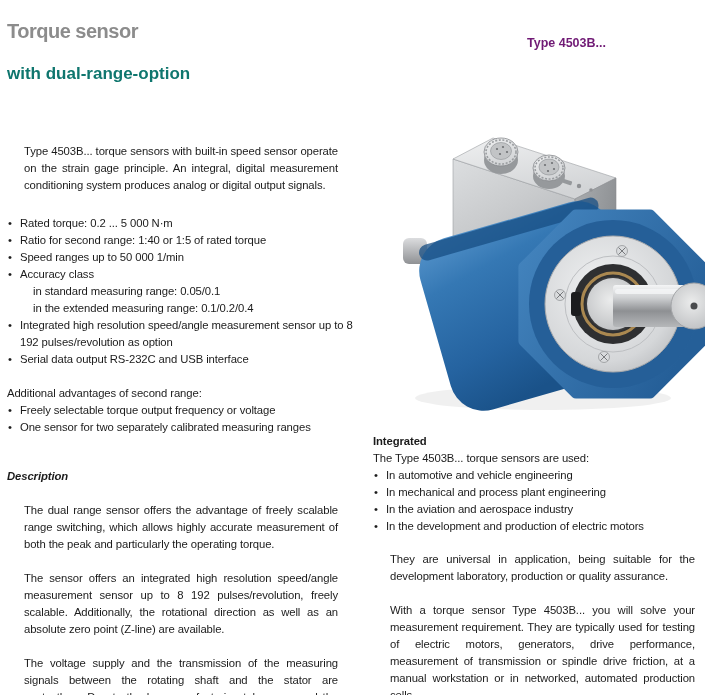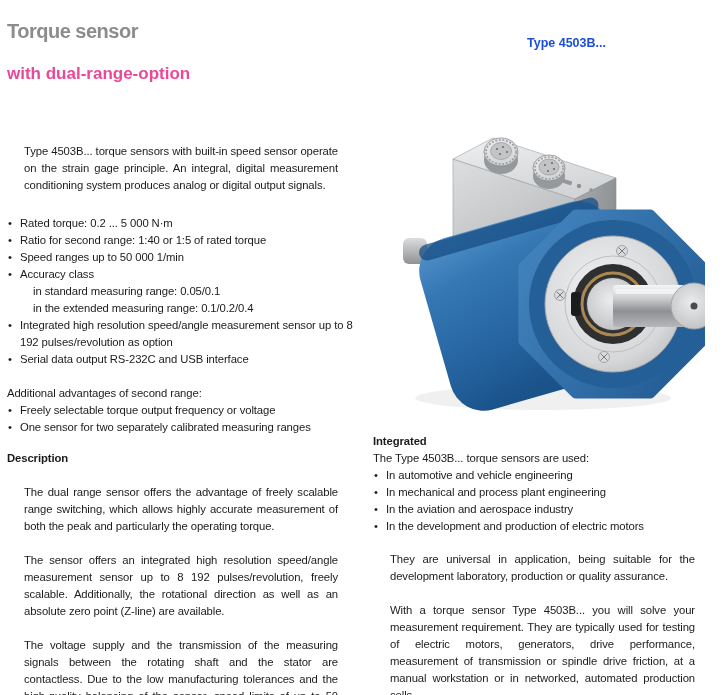--- a/index.html
+++ b/index.html
@@ -8,45 +8,45 @@
     font-family:"Liberation Sans", sans-serif; color:#1b1b1b;
   }
   .page { position:absolute; inset:0; background:#ffffff; }
 
   .title {
     position:absolute; left:7px; top:20px;
     font-size:20px; font-weight:bold; color:#8c8c8c; letter-spacing:-0.5px;
   }
   .type-label {
     position:absolute; left:527px; top:36px;
-    font-size:12.5px; font-weight:bold; color:#1d4ed8;
+    font-size:12.5px; font-weight:bold; color:#701a75;
   }
   .subtitle {
     position:absolute; left:7px; top:64px;
-    font-size:17px; font-weight:bold; color:#ec4899;
+    font-size:17px; font-weight:bold; color:#0f766e;
   }
 
   .col {
     position:absolute; font-size:11.3px; line-height:17px;
     letter-spacing:-0.1px; color:#1b1b1b;
   }
   .col-left  { left:7px;   top:126px; width:348px; }
   .col-right { left:373px; top:122px; width:339px; }
 
   p { margin:17px; text-align:justify; }
   .heading { font-weight:bold; }
 
   ul { list-style:none; margin:0; padding:0; }
   li { position:relative; padding-left:13px; }
   li::before { content:"\2022"; position:absolute; left:1px; top:0; }
   .subline { padding-left:13px; }
 
   .features   { margin-top:21px; }
   .additional-heading { margin-top:17px; }
-  .desc-heading { margin-top:14px; }
+  .desc-heading { margin-top:32px;font-style:italic; }
   .para-space  { margin-top:16px; }
   .para-space2 { margin-top:17px; }
 
   figure.photo { margin:2px 0 0 30px; width:302px; height:295px; }
   .app-heading { margin-top:14px; }
 </style>
 </head>
 <body>
 
 <div class="page">

